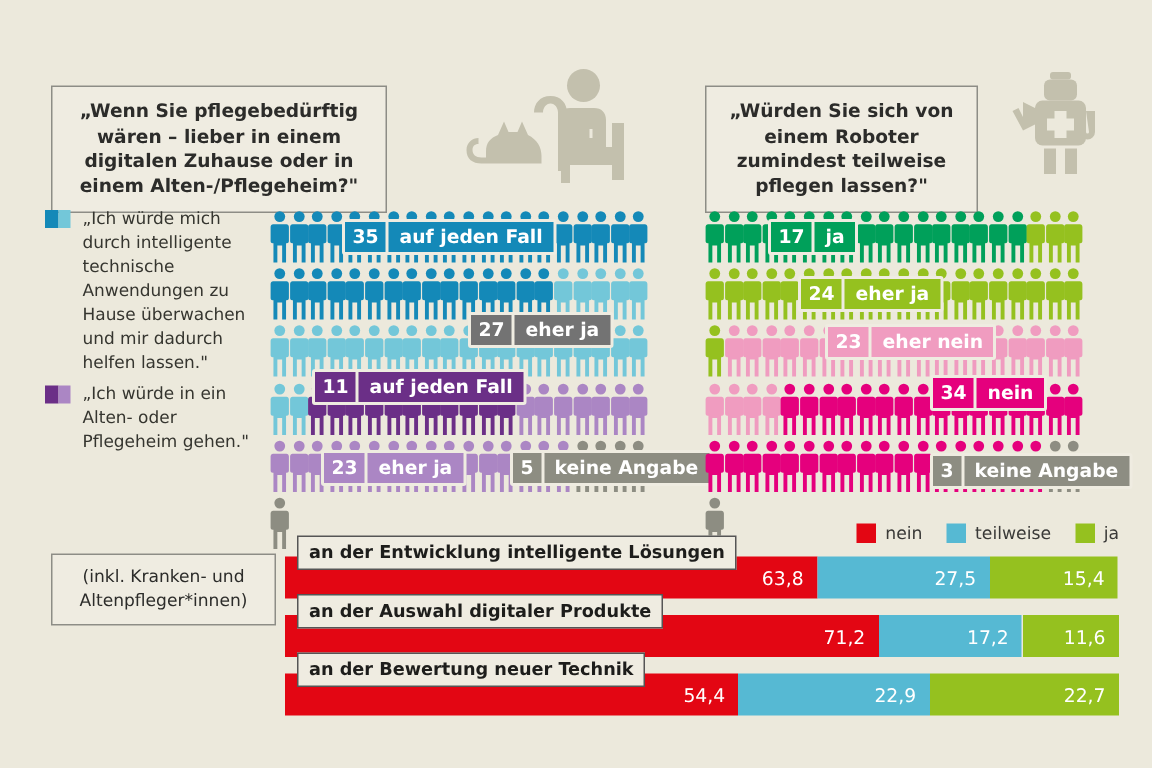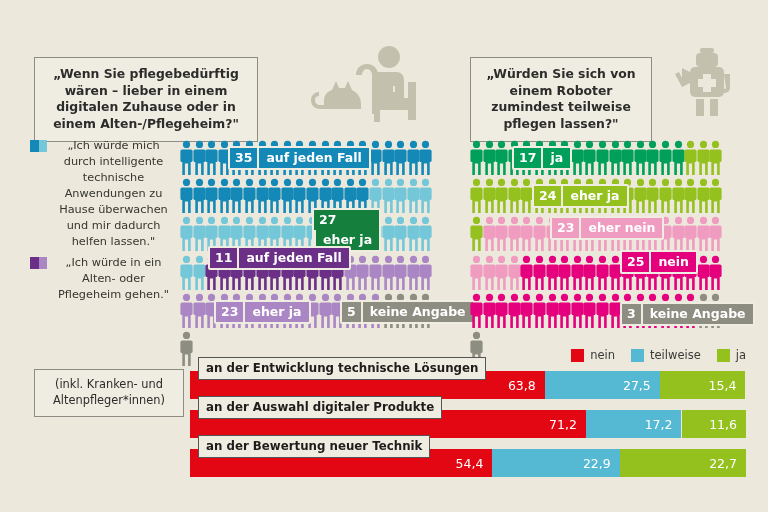--- a/index.html
+++ b/index.html
@@ -21,21 +21,21 @@
   #q-left{left:34px;top:57px;width:224px;padding:8px 8px 9px;font-size:12.4px;}
   #q-right{left:470px;top:57px;width:182px;padding:8px 6px 9px;font-size:12.4px;}
 
   
   .deco{position:absolute;fill:#c3c0ad;}
   #deco-home{left:288px;top:42px;}
   #deco-robot{left:672px;top:42px;}
 
   
   #legend-left{position:absolute;left:30px;top:138px;width:142px;font-size:11.3px;line-height:1.42;color:#35352f;}
-  .leg-row{position:relative;padding-left:25px;margin-bottom:5px;text-align:center;}
+  .leg-row{position:relative;padding-left:25px;margin-bottom:5px;}
   .leg-sw{position:absolute;left:0;top:2px;width:17px;height:12px;display:block;}
   .leg-sw i{display:inline-block;width:50%;height:100%;float:left;}
 
   
   .picto{position:absolute;}
   .prow{height:38px;position:relative;}
   .pfig{position:absolute;top:0;width:13px;height:38px;}
 
   
   .tag{
@@ -730,21 +730,21 @@
             <g fill="#8d8d82">
               <circle cx="6.5" cy="4.4" r="3.6"></circle>
               <path d="M2.1 9.5h8.8c1 0 1.7.8 1.7 1.8v9.3c0 .9-.6 1.5-1.4 1.5h-.5V35H8.1V23.6H4.9V35H2.3V22.1h-.5c-.8 0-1.4-.6-1.4-1.5v-9.3c0-1 .7-1.8 1.7-1.8z"></path>
             </g>
           </svg></div>
       </div>
       <div class="tag" style="left: 48px; top: 6px; background: rgb(20, 137, 184);">
         <span class="num">35</span>
         <span class="lbl">auf jeden Fall</span>
       </div>
-      <div class="tag" style="left: 132px; top: 68px; background: #15803d; flex-direction: column;">
+      <div class="tag" style="left: 132px; top: 68px; background: #737373;">
         <span class="num">27</span>
         <span class="lbl">eher ja</span>
       </div>
       <div class="tag" style="left: 28px; top: 106px; background: rgb(107, 47, 135);">
         <span class="num">11</span>
         <span class="lbl">auf jeden Fall</span>
       </div>
       <div class="tag" style="left: 34px; top: 160px; background: rgb(171, 134, 196);">
         <span class="num">23</span>
         <span class="lbl">eher ja</span>
@@ -1403,21 +1403,21 @@
       </div>
       <div class="tag" style="left: 62px; top: 44px; background: rgb(149, 193, 31);">
         <span class="num">24</span>
         <span class="lbl">eher ja</span>
       </div>
       <div class="tag" style="left: 80px; top: 76px; background: rgb(240, 156, 192);">
         <span class="num">23</span>
         <span class="lbl">eher nein</span>
       </div>
       <div class="tag" style="left: 150px; top: 110px; background: rgb(229, 0, 125);">
-        <span class="num">25</span>
+        <span class="num">34</span>
         <span class="lbl">nein</span>
       </div>
       <div class="tag" style="left: 150px; top: 162px; background: rgb(141, 141, 130);">
         <span class="num">3</span>
         <span class="lbl">keine Angabe</span>
       </div>
     </div>
 
   <div id="barpanel">
 
@@ -1444,21 +1444,21 @@
         <div class="barrow" style="top: 27px;">
           <div class="seg" style="left: 0px; width: 354.728px; background: rgb(227, 6, 19);">
             <span>63,8</span>
           </div>
           <div class="seg" style="left: 354.728px; width: 115.092px; background: rgb(86, 185, 211);">
             <span>27,5</span>
           </div>
           <div class="seg" style="left: 469.82px; width: 85.624px; background: rgb(149, 193, 31);">
             <span>15,4</span>
           </div>
-          <div class="barcap">an der Entwicklung technische Lösungen</div>
+          <div class="barcap">an der Entwicklung intelligente Lösungen</div>
         </div>
         <div class="barrow" style="top: 66px;">
           <div class="seg" style="left: 0px; width: 395.872px; background: rgb(227, 6, 19);">
             <span>71,2</span>
           </div>
           <div class="seg" style="left: 395.872px; width: 95.632px; background: rgb(86, 185, 211);">
             <span>17,2</span>
           </div>
           <div class="seg" style="left: 491.504px; width: 64.496px; background: rgb(149, 193, 31);">
             <span>11,6</span>

